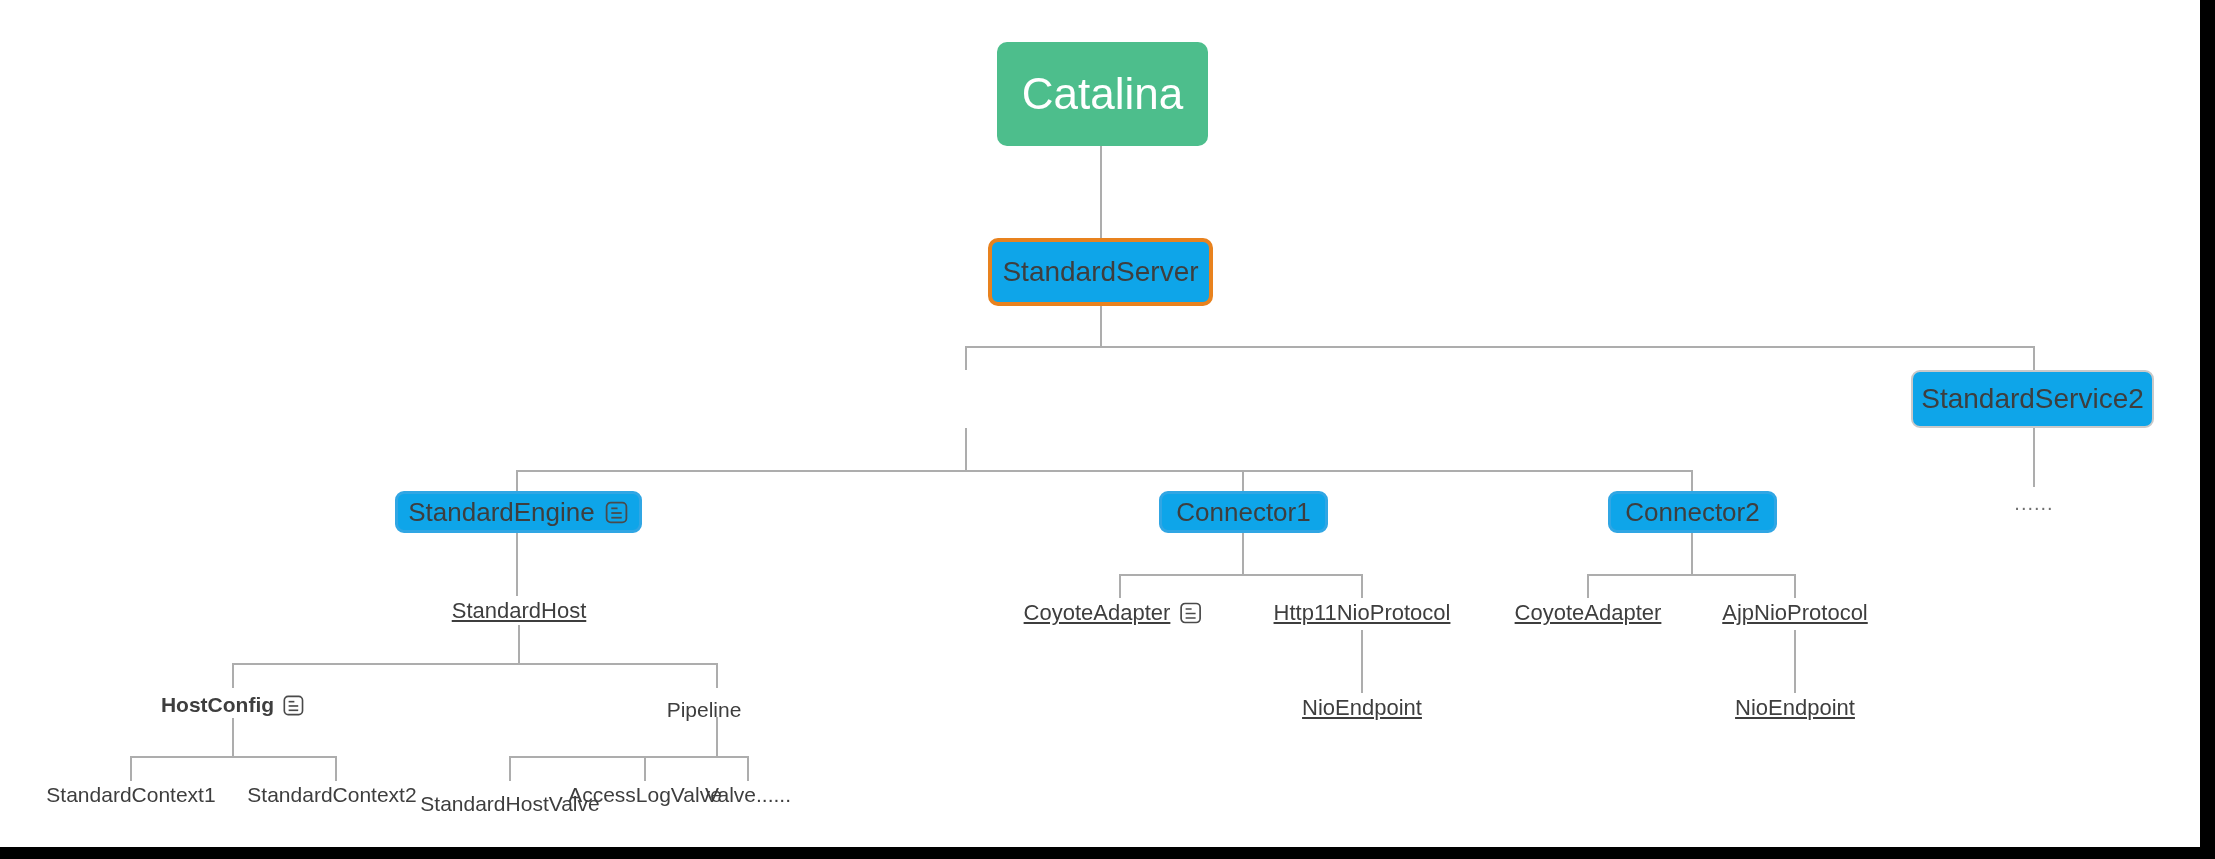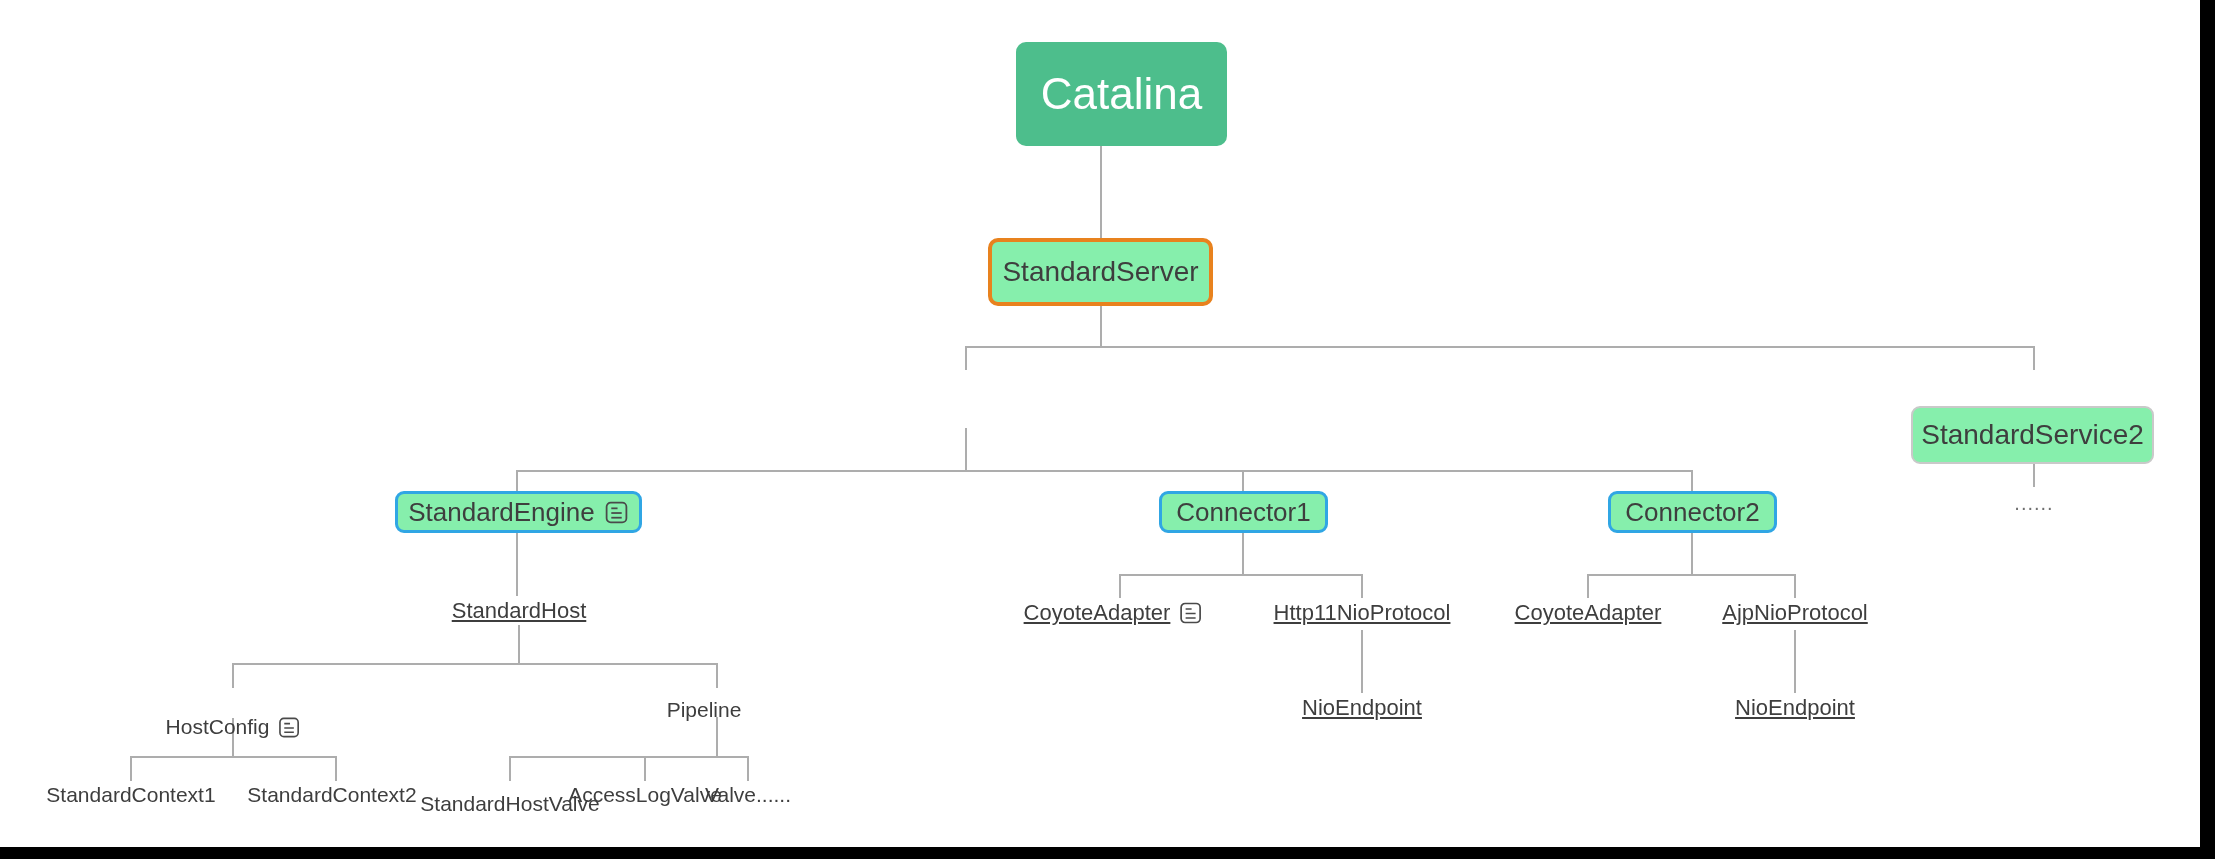--- a/index.html
+++ b/index.html
@@ -11,21 +11,21 @@
     --text:#3e3e3e;
     --bar:#000000;
   }
   html,body{margin:0;padding:0;background:#fff;}
   #canvas{
     position:relative;width:2215px;height:859px;background:#fff;overflow:hidden;
     font-family:"Liberation Sans",sans-serif;color:var(--text);
   }
   .node{
     position:absolute;display:flex;align-items:center;justify-content:center;
-    box-sizing:border-box;background:#86efac;white-space:nowrap;gap:9px;
+    box-sizing:border-box;background:#0ea5e9;white-space:nowrap;gap:9px;
   }
   .node.root{background:var(--green);color:#fff;border-radius:10px;font-size:44px;}
   .node.orange{border:4px solid var(--orange);border-radius:10px;font-size:28px;}
   .node.grayb{border:2px solid var(--graybr);border-radius:9px;font-size:28px;}
   .node.blueb{border:3px solid var(--blue);border-radius:9px;font-size:26px;}
   .plain{
     position:absolute;transform:translateX(-50%);white-space:nowrap;
     display:flex;align-items:center;gap:8px;font-size:21px;
   }
   .plain.md{font-size:22px;text-decoration:underline;}
@@ -72,30 +72,30 @@
   <div class="hline" style="left:1119px;top:574px;width:244px;"></div>
   <div class="vline" style="left:1119px;top:575px;height:23px;"></div>
   <div class="vline" style="left:1361px;top:575px;height:23px;"></div>
   <div class="vline" style="left:1361px;top:630px;height:63px;"></div>
   <div class="vline" style="left:1691px;top:533px;height:42px;"></div>
   <div class="hline" style="left:1587px;top:574px;width:209px;"></div>
   <div class="vline" style="left:1587px;top:575px;height:23px;"></div>
   <div class="vline" style="left:1794px;top:575px;height:23px;"></div>
   <div class="vline" style="left:1794px;top:630px;height:63px;"></div>
 
-  <div class="node root" style="left:997px;top:42px;width:211px;height:104px;margin-left:19px;">
+  <div class="node root" style="left:997px;top:42px;width:211px;height:104px;">
       <span>Catalina</span>
     </div>
 
   <div class="node orange" style="left:988px;top:238px;width:225px;height:68px;">
       <span>StandardServer</span>
     </div>
 
 
-  <div class="node grayb" style="left:1911px;top:370px;width:243px;height:58px;margin-top:36px;">
+  <div class="node grayb" style="left:1911px;top:370px;width:243px;height:58px;">
       <span>StandardService2</span>
     </div>
 
   <div class="node blueb" style="left:395px;top:491px;width:247px;height:42px;">
     <span>StandardEngine</span>
     <svg class="note-ic" width="25" height="25" viewBox="0 0 24 24">
         <rect x="2.5" y="2.5" width="19" height="19" rx="4"></rect>
         <line x1="7" y1="8" x2="13" y2="8"></line>
         <line x1="7" y1="12.5" x2="17" y2="12.5"></line>
         <line x1="7" y1="17" x2="17" y2="17"></line>
@@ -107,21 +107,21 @@
     </div>
 
   <div class="node blueb" style="left:1608px;top:491px;width:169px;height:42px;">
       <span>Connector2</span>
     </div>
 
   <div class="plain md" style="left:519px;top:598px;">
       <span>StandardHost</span>
     </div>
 
-  <div class="plain" style="left:233px;top:715px;">
+  <div class="plain" style="left:233px;top:693px;font-weight:bold;">
     <span>HostConfig</span>
     <svg class="note-ic" width="23" height="23" viewBox="0 0 24 24">
         <rect x="2.5" y="2.5" width="19" height="19" rx="4"></rect>
         <line x1="7" y1="8" x2="13" y2="8"></line>
         <line x1="7" y1="12.5" x2="17" y2="12.5"></line>
         <line x1="7" y1="17" x2="17" y2="17"></line>
       </svg>
   </div>
 
   <div class="plain" style="left:704px;top:690px;margin-top:8px;">

